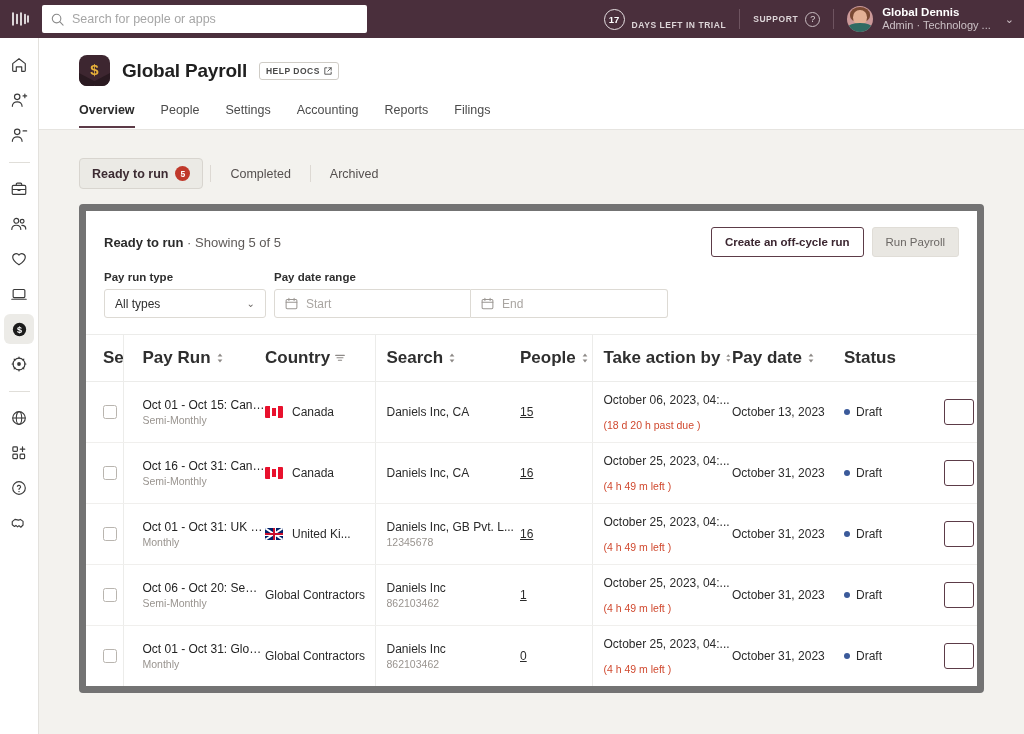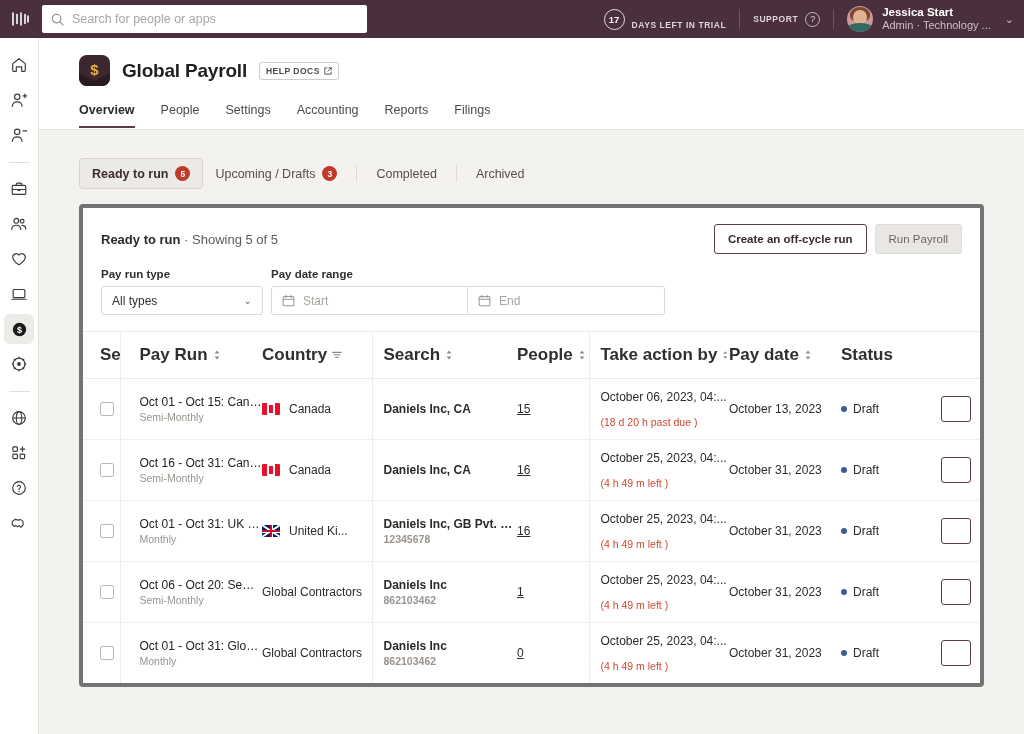--- a/index.html
+++ b/index.html
@@ -123,21 +123,21 @@
   }
   .badge {
     background: #c0392b; color: #fff; font-size: 8.5px; font-weight: 700;
     min-width: 15px; height: 15px; border-radius: 8px; padding: 0 4px;
     display: flex; align-items: center; justify-content: center;
   }
   .stab-div { width: 1px; height: 17px; background: #ddd9d3; margin: 0 7px; }
 
   
   .card {
-    background: #fff; border: 4px solid #737373; border-radius: 4px;
+    background: #fff; border: 7px solid #737373; border-radius: 4px;
     width: 905px; overflow: hidden;
   }
   .card-head {
     display: flex; align-items: center; padding: 16px 18px 14px 18px;
   }
   .card-title { font-size: 13px; color: #2b2b2b; }
   .card-title b { font-weight: 700; }
   .card-title span { color: #5e5a58; }
   .card-actions { margin-left: auto; display: flex; align-items: center; gap: 8px; }
   .run-search {
@@ -187,21 +187,21 @@
   }
   .th-inner { display: flex; align-items: center; gap: 5px; }
   .tbl tbody td {
     padding: 11px 0; border-bottom: 1px solid #f0efed; vertical-align: middle;
     font-size: 12px; color: #2b2b2b; overflow: hidden;
   }
   .tbl tbody tr:last-child td { border-bottom: 0; }
   .c-sel   { width: 37px; padding-left: 17px !important; border-right: 1px solid #ececea; }
   .c-run   { width: 142px; padding-left: 19px !important; }
   .c-ctry  { width: 110px; }
-  .c-ent   { width: 145px; border-left: 1px solid #ececea; padding-left: 0px !important; font-weight: bold; }
+  .c-ent   { width: 145px; border-left: 1px solid #ececea; padding-left: 0px !important; }
   .c-ppl   { width: 72px; }
   .c-act   { width: 140px; border-left: 1px solid #ececea; padding-left: 0 !important; }
   .c-date  { width: 112px; }
   .c-stat  { width: 100px; }
   .c-btn   { width: 40px; }
   .th-ent, .th-act { padding-left: 0 !important; }
   .cellpad { padding-left: 11px; }
   .chk {
     width: 14px; height: 14px; border: 1.3px solid #b9b5af; border-radius: 2.5px; background: #fff;
   }
@@ -263,21 +263,21 @@
     <div class="vdiv"></div>
     <div class="support-text">SUPPORT</div>
     <div class="qmark">?</div>
     <div class="vdiv"></div>
     <div class="avatar">
       <div class="hair"></div>
         <div class="face"></div>
         <div class="body"></div>
     </div>
     <div class="user-block">
-      <div class="user-name">Jessica Start</div>
+      <div class="user-name">Global Dennis</div>
       <div class="user-role">Admin · Technology ...</div>
     </div>
     <div class="caret-down">⌄</div>
   </div>
 </div>
 
 <div class="rail">
   <div class="rail-item">
     <svg width="18" height="18" viewBox="0 0 20 20" fill="none">
       <path d="M3 8.5L10 3l7 5.5V16a1 1 0 01-1 1h-3v-5H7v5H4a1 1 0 01-1-1V8.5z" stroke="#3b3b3b" stroke-width="1.3" stroke-linejoin="round"></path>
@@ -394,24 +394,20 @@
       <div class="nav-tab">Filings</div>
     </div>
   </div>
 
   <div class="body-area">
 
     <div class="status-tabs">
       <div class="stab selected">
         <span>Ready to run</span>
         <span class="badge">5</span>
-      </div>
-      <div class="stab">
-        <span>Upcoming / Drafts</span>
-        <span class="badge">3</span>
       </div>
       <div class="stab-div"></div>
       <div class="stab">
         <span>Completed</span>
       </div>
       <div class="stab-div"></div>
       <div class="stab">
         <span>Archived</span>
       </div>
     </div>

